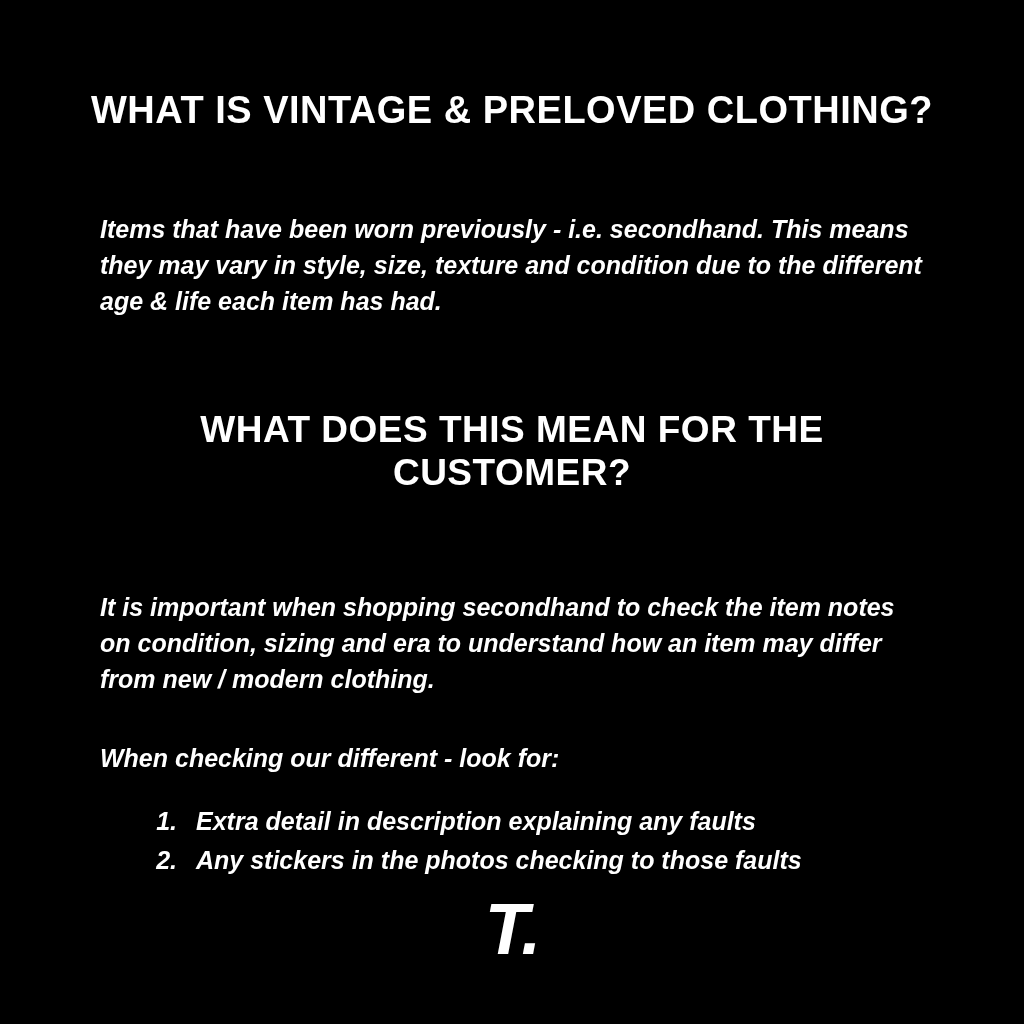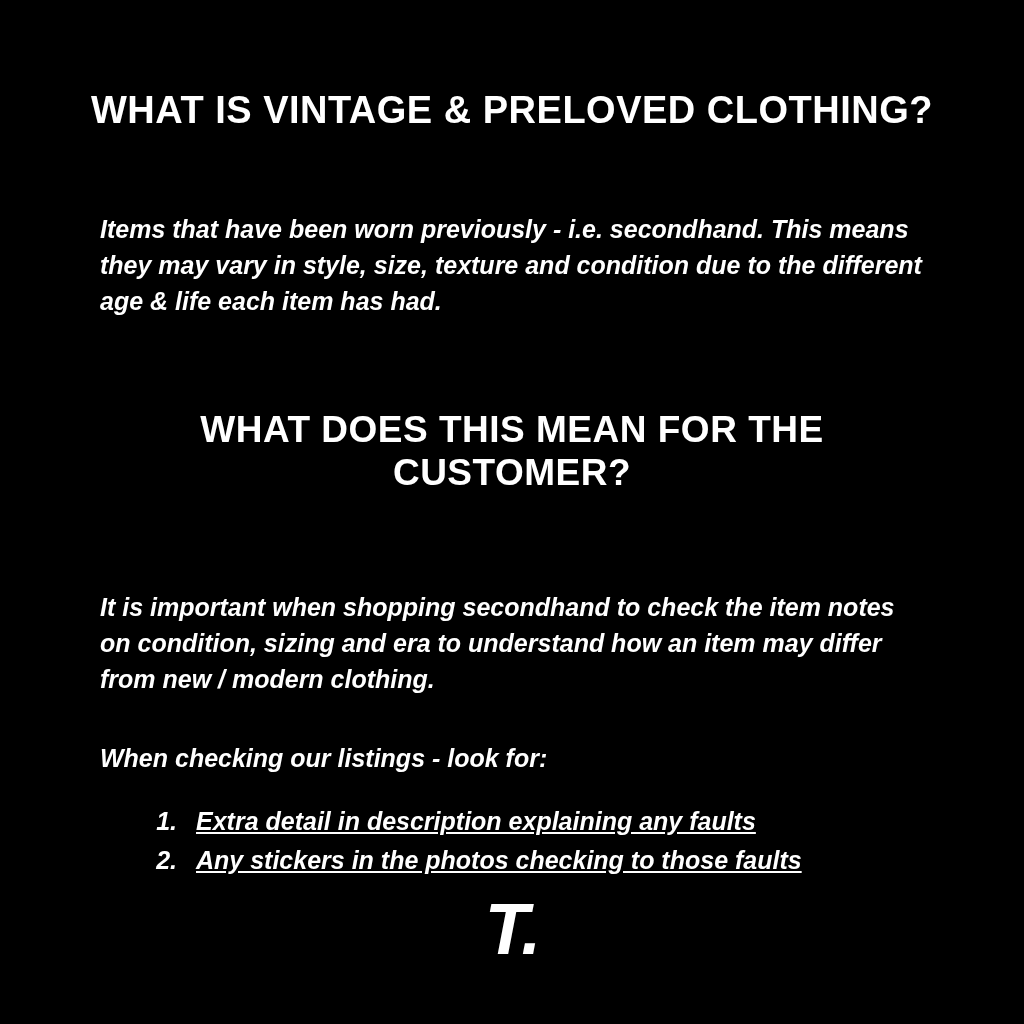--- a/index.html
+++ b/index.html
@@ -59,21 +59,20 @@
     padding: 0 24px 0 28px;
   }
   .block-4 {
     margin-top: 42px;
     padding: 0 24px 0 28px;
   }
   ol.faults {
     margin: 26px 0 0 0;
     padding-left: 84px;
     list-style-position: outside;
-    text-decoration: underline;
   }
   ol.faults li {
     font-weight: bold;
     font-style: italic;
     font-size: 25px;
     line-height: 1.55;
     padding-left: 12px;
   }
   .logo {
     position: absolute;
@@ -106,21 +105,21 @@
 
   <div class="block-2-wrap">
     <h2 class="heading heading-2">WHAT DOES THIS MEAN FOR THE CUSTOMER?</h2>
   </div>
 
   <div class="block-3">
     <p class="body-text">It is important when shopping secondhand to check the item notes on condition, sizing and era to understand how an item may differ from new / modern clothing.</p>
   </div>
 
   <div class="block-4">
-    <p class="body-text">When checking our listings - look for:</p>
+    <p class="body-text">When checking our different - look for:</p>
 
     <ol class="faults">
       <li>Extra detail in description explaining any faults</li>
       <li>Any stickers in the photos checking to those faults</li>
     </ol>
   </div>
 
   <div class="logo">
     <span class="logo-mark">T.</span>
   </div>

